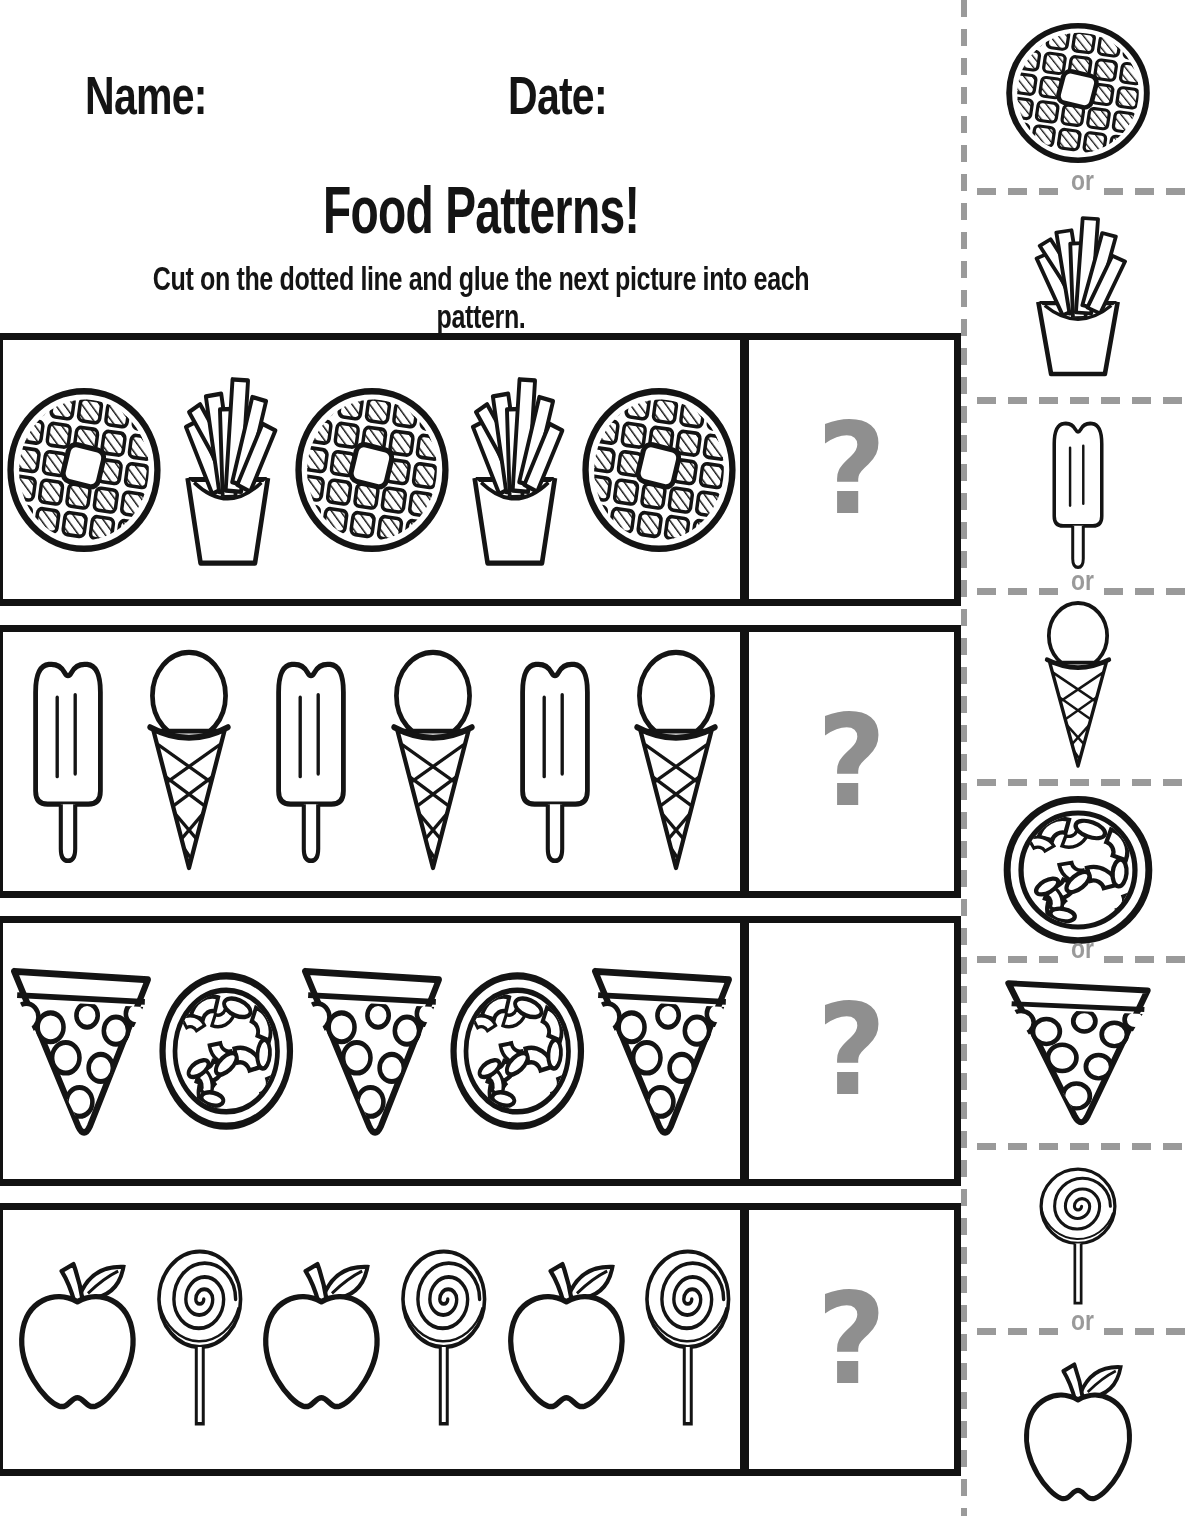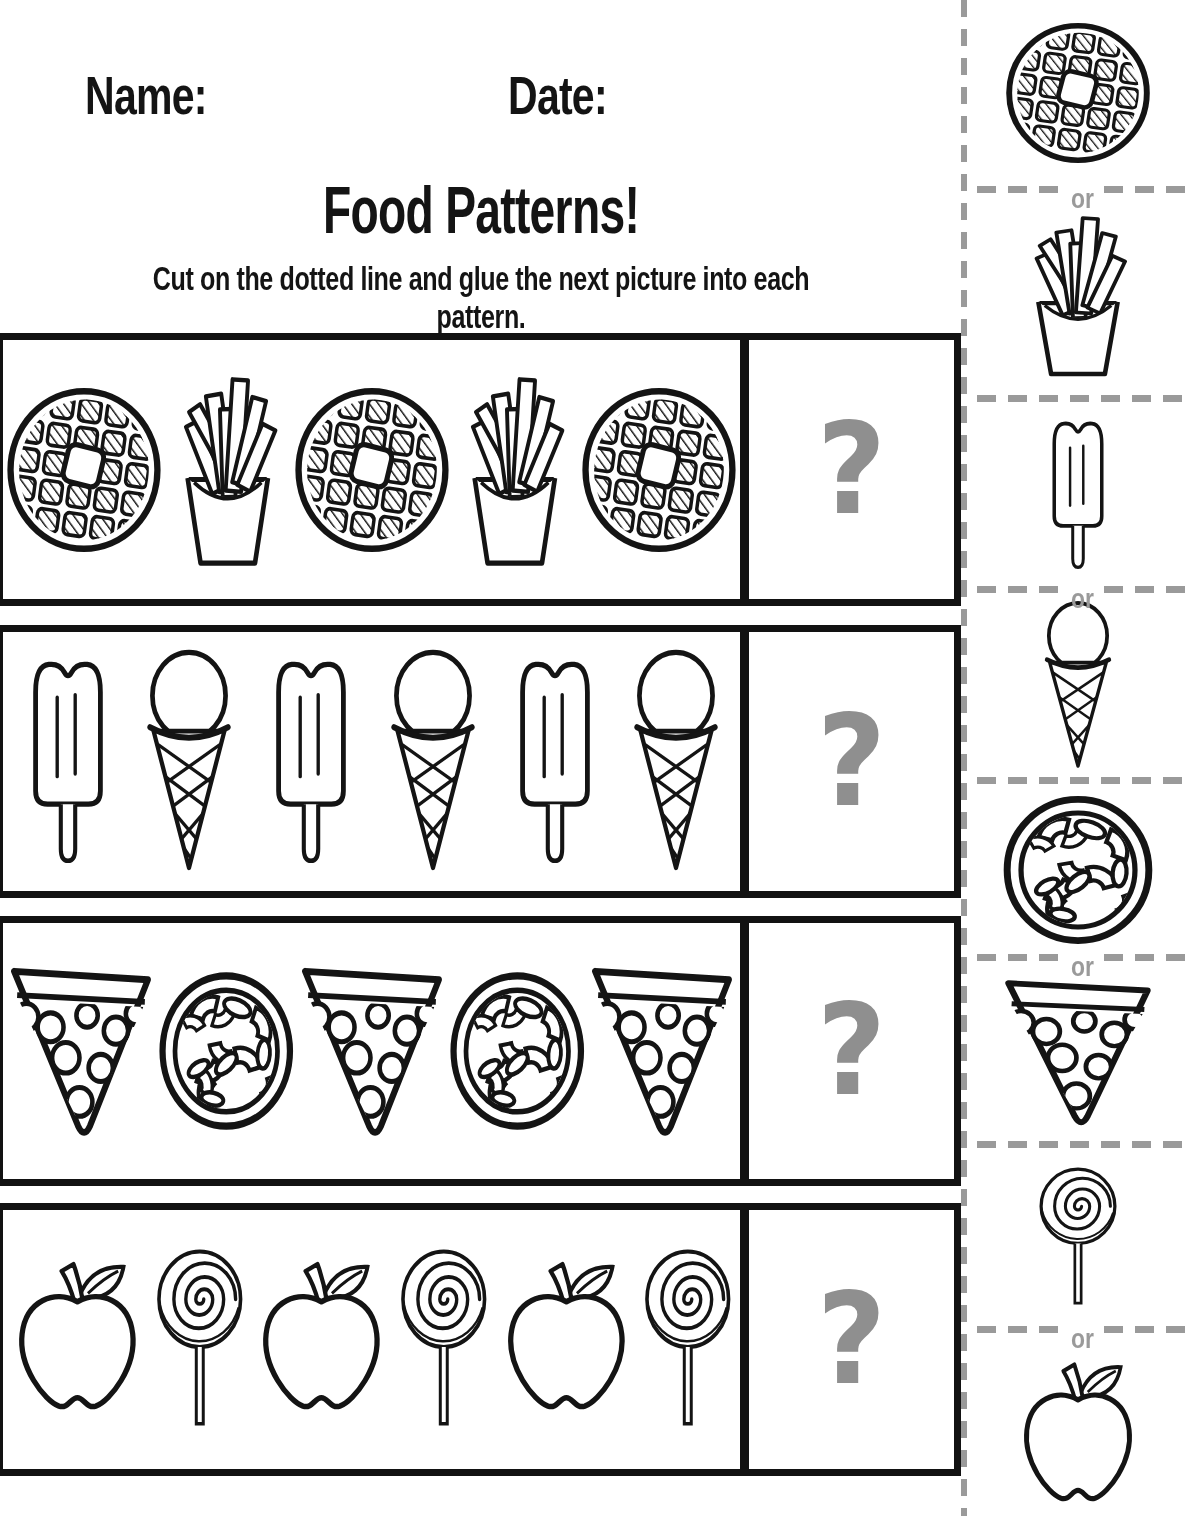--- a/index.html
+++ b/index.html
@@ -27,21 +27,21 @@
   .answer-cell{flex:none;width:205px;display:flex;align-items:center;justify-content:center;}
   .qmark{font-family:"DejaVu Sans",sans-serif;font-weight:bold;font-size:126px;
          color:#8f8f8f;transform:scaleX(0.95);line-height:1;}
 
   
   .cut-vline{position:absolute;left:961px;top:0;width:6px;height:1516px;
              background:repeating-linear-gradient(180deg,#9a9a9a 0 17px,transparent 17px 29px);}
   .strip{position:absolute;left:969px;top:0;width:218px;height:1536px;
          display:flex;flex-direction:column;}
   .strip-cell{flex:none;display:flex;align-items:center;justify-content:center;}
-  .strip-divider{flex:none;height:9px;display:flex;align-items:flex-start;overflow:visible;margin-left:8px;}
+  .strip-divider{flex:none;height:9px;display:flex;align-items:flex-end;overflow:visible;margin-left:8px;}
   .dash-seg{flex:1;height:7px;
             background:repeating-linear-gradient(90deg,#9a9a9a 0 19px,transparent 19px 31px);}
   .or-text{flex:none;color:#9a9a9a;font-weight:bold;font-size:27px;line-height:27px;
            margin:0 8px;transform:scaleX(0.85);}
 
   
   .food-icon{display:block;}
   .pattern-cell .icon-waffle{width:178px;height:164px}
   .pattern-cell .icon-fries{width:146px;height:198px}
   .pattern-cell .icon-popsicle{width:120px;height:224px}

